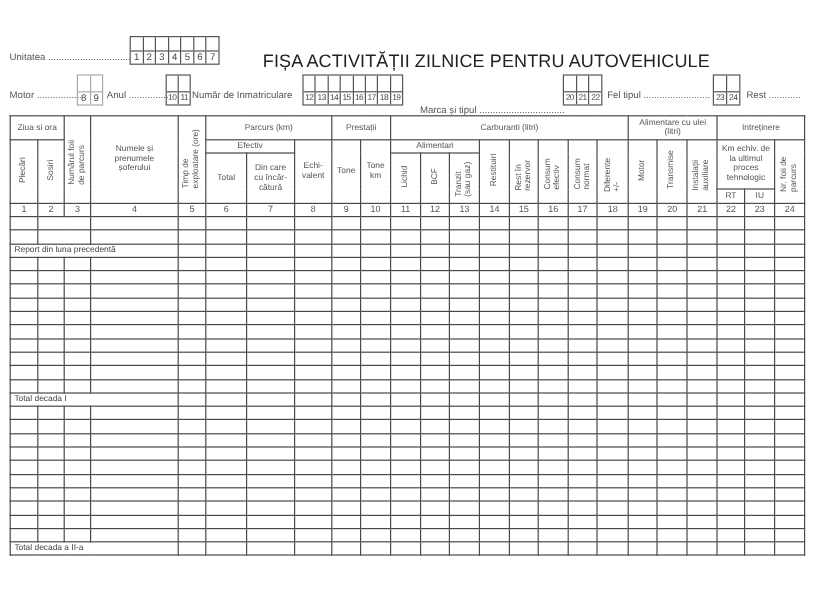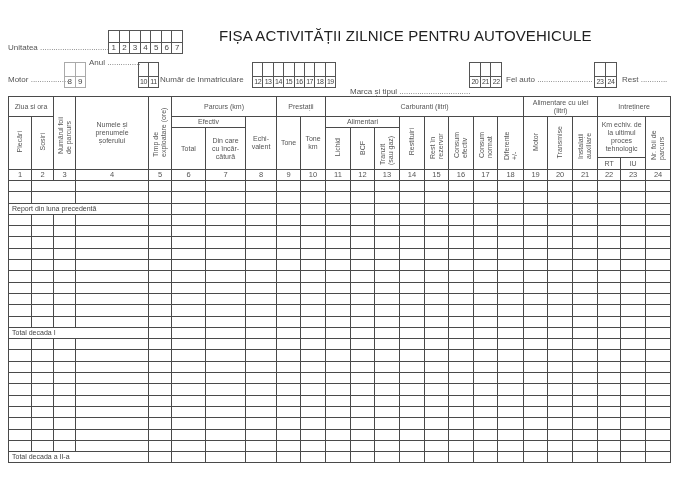--- a/index.html
+++ b/index.html
@@ -1,19 +1,19 @@
 <!DOCTYPE html>
 <html><head>
 <meta charset="utf-8">
 <style>
   html, body { margin:0; padding:0; background:#ffffff; }
   body { width:700px; height:501px; position:relative; overflow:hidden;
          font-family:"Liberation Sans", sans-serif; color:#333; }
   .abs { position:absolute; }
-  .title { left:219px; top:27px; font-size:15px; color:#222; letter-spacing:0.1px; white-space:nowrap; }
+  .title { left:219px; top:43px; font-size:15px; color:#222; letter-spacing:0.1px; white-space:nowrap; }
   .lbl { font-size:8px; color:#555; white-space:nowrap; }
   .boxgrp { position:absolute; display:flex; border:1px solid #555; box-sizing:border-box; }
   .boxgrp.light { border-color:#aaa; }
   .boxcell { flex:1; border-right:1px solid #555; display:flex; flex-direction:column; }
   .boxgrp.light .boxcell { border-right-color:#aaa; }
   .boxcell:last-child { border-right:none; }
   .boxcell .top { flex:1; }
   .boxcell .num { height:10px; border-top:1px solid #555; font-size:8px; line-height:10px; text-align:center; color:#444; }
   .boxgrp.light .boxcell .num { border-top-color:#aaa; }
 
@@ -66,21 +66,21 @@
   <div class="boxcell">
       <div class="top"></div>
       <div class="num">8</div>
     </div>
   <div class="boxcell">
       <div class="top"></div>
       <div class="num">9</div>
     </div>
 </div>
 
-<div class="abs lbl" style="left:89px;top:58px;">Anul ...............</div>
+<div class="abs lbl" style="left:89px;top:75px;">Anul ...............</div>
 <div class="boxgrp" style="left:138px;top:62px;width:21px;height:26px;">
   <div class="boxcell">
       <div class="top"></div>
       <div class="num" style="font-size:7px;letter-spacing:-0.5px">10</div>
     </div>
   <div class="boxcell">
       <div class="top"></div>
       <div class="num" style="font-size:7px;letter-spacing:-0.5px">11</div>
     </div>
 </div>
@@ -130,21 +130,21 @@
   <div class="boxcell">
       <div class="top"></div>
       <div class="num" style="font-size:7px;letter-spacing:-0.5px">21</div>
     </div>
   <div class="boxcell">
       <div class="top"></div>
       <div class="num" style="font-size:7px;letter-spacing:-0.5px">22</div>
     </div>
 </div>
 
-<div class="abs lbl" style="left:506px;top:75px;">Fel auto .........................</div>
+<div class="abs lbl" style="left:506px;top:75px;">Fel tipul .........................</div>
 <div class="boxgrp" style="left:594px;top:62px;width:23px;height:26px;">
   <div class="boxcell">
       <div class="top"></div>
       <div class="num" style="font-size:7px;letter-spacing:-0.5px">23</div>
     </div>
   <div class="boxcell">
       <div class="top"></div>
       <div class="num" style="font-size:7px;letter-spacing:-0.5px">24</div>
     </div>
 </div>

